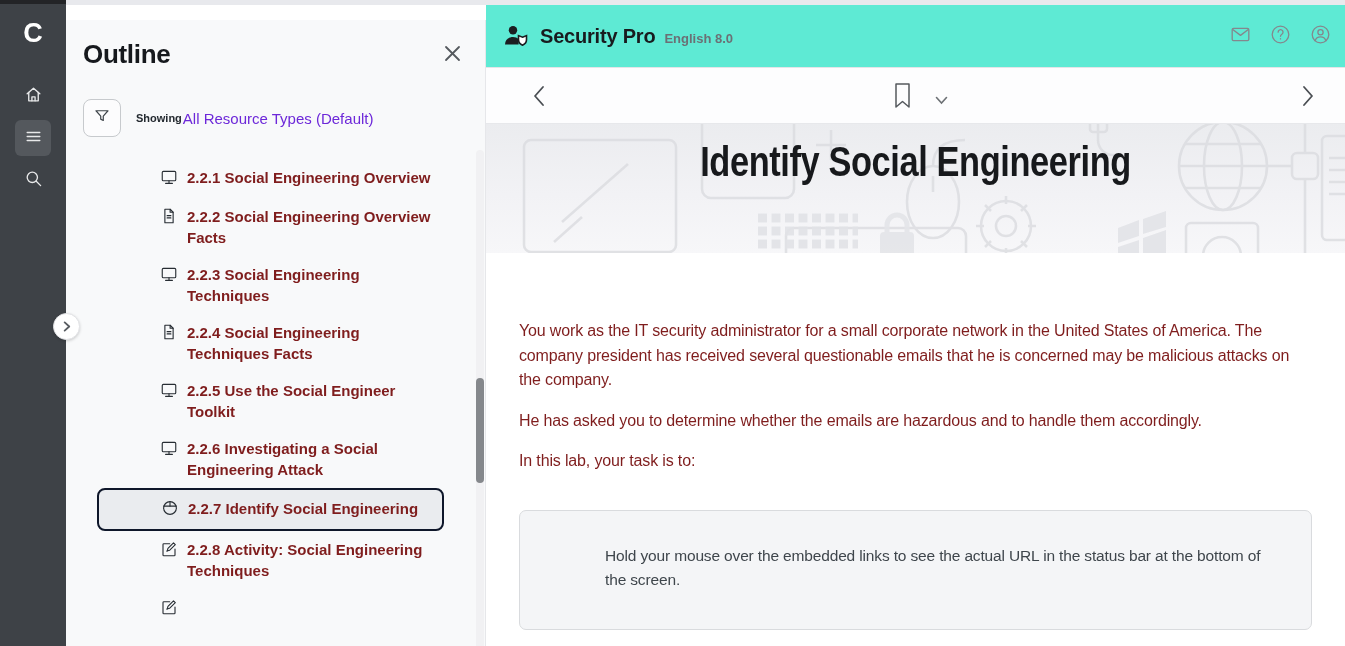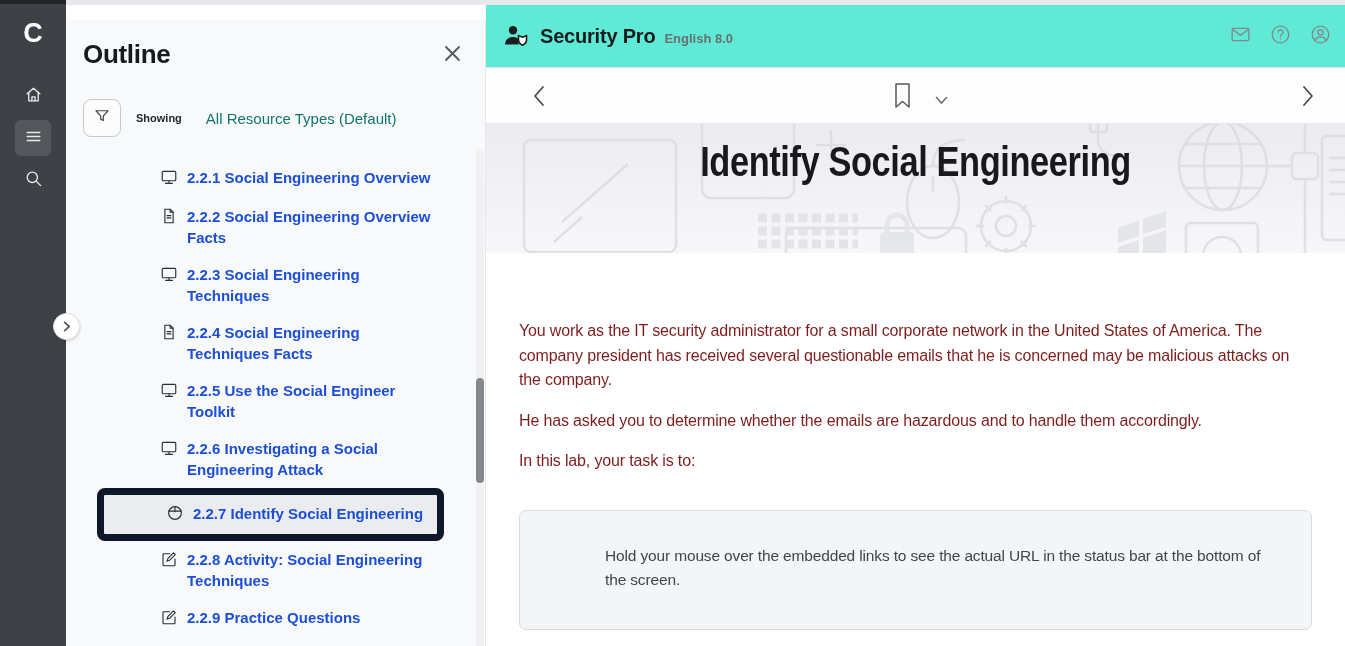--- a/index.html
+++ b/index.html
@@ -48,32 +48,32 @@
   .outline-close { cursor:pointer; margin-top:6px; }
   .outline-close svg { width:17px; height:17px; stroke:#55595e; stroke-width:1.8; fill:none; stroke-linecap:round; }
 
   .filter-row { display:flex; align-items:center; margin:29px 0 0 17px; }
   .filter-btn {
     width:38px; height:38px; border:1px solid #c7cacd; border-radius:8px; background:#fcfcfd;
     display:flex; align-items:center; justify-content:center; cursor:pointer;
   }
   .filter-btn svg { width:18px; height:18px; stroke:#3e444a; stroke-width:1.6; fill:none; stroke-linejoin:round; }
   .filter-showing { font-size:11px; font-weight:700; color:#23292f; margin-left:15px; }
-  .filter-value { font-size:15px; color:#0f766e; margin-left:24px; }
+  .filter-value { font-size:15px; color:#6d28d9; margin-left:1px; }
 
   .outline-list { margin-top:22px; }
   .outline-item {
     display:flex; align-items:flex-start; gap:9px;
     margin:0 41px 0 94px; padding:8px 0; cursor:pointer;
   }
   .outline-item .oi-icon { flex:0 0 18px; margin-top:1px; }
   .outline-item .oi-icon svg { width:18px; height:18px; stroke:#272d33; stroke-width:1.5; fill:none; stroke-linecap:round; stroke-linejoin:round; }
-  .outline-item .oi-label { font-size:15px; font-weight:600; color:#1d4ed8; line-height:21px; max-width:250px; }
+  .outline-item .oi-label { font-size:15px; font-weight:600; color:#7f1d1d; line-height:21px; max-width:250px; }
   .outline-item.selected {
-    background:#eaecef; border:7px solid #0f172a; border-radius:8px;
+    background:#eaecef; border:2px solid #0f172a; border-radius:8px;
     margin-left:31px; margin-right:41px; padding:8px 0 8px 62px;
   }
   .outline-section {
     margin:14px 0 6px 46px; padding:8px 0; font-size:15px; font-weight:600; color:#2b3238;
   }
   .outline-scrollbar {
     position:absolute; top:130px; right:1px; width:8px; height:505px; background:#f1f1f3; border-radius:4px;
   }
   .outline-thumb { position:absolute; top:228px; left:0; width:8px; height:105px; background:#85888c; border-radius:4px; cursor:grab; }
 
@@ -253,21 +253,20 @@
             <path d="M20 12v8a1 1 0 0 1-1 1H5a1 1 0 0 1-1-1V6a1 1 0 0 1 1-1h8"></path>
             <path d="M9.5 15.2l1.1-4L18 3.8l2.4 2.4-7.4 7.4-3.9 1z"></path>
           </svg></span>
         <span class="oi-label">2.2.8 Activity: Social Engineering Techniques</span>
       </div>
       <div class="outline-item">
         <span class="oi-icon"><svg viewBox="0 0 24 24">
             <path d="M20 12v8a1 1 0 0 1-1 1H5a1 1 0 0 1-1-1V6a1 1 0 0 1 1-1h8"></path>
             <path d="M9.5 15.2l1.1-4L18 3.8l2.4 2.4-7.4 7.4-3.9 1z"></path>
           </svg></span>
-        <span class="oi-label">2.2.9 Practice Questions</span>
       </div>
       <div class="outline-section">2.3 Malware</div>
     </div>
 
   <div class="outline-scrollbar">
     <div class="outline-thumb"></div>
   </div>
 </div>
 
 <div class="content">

